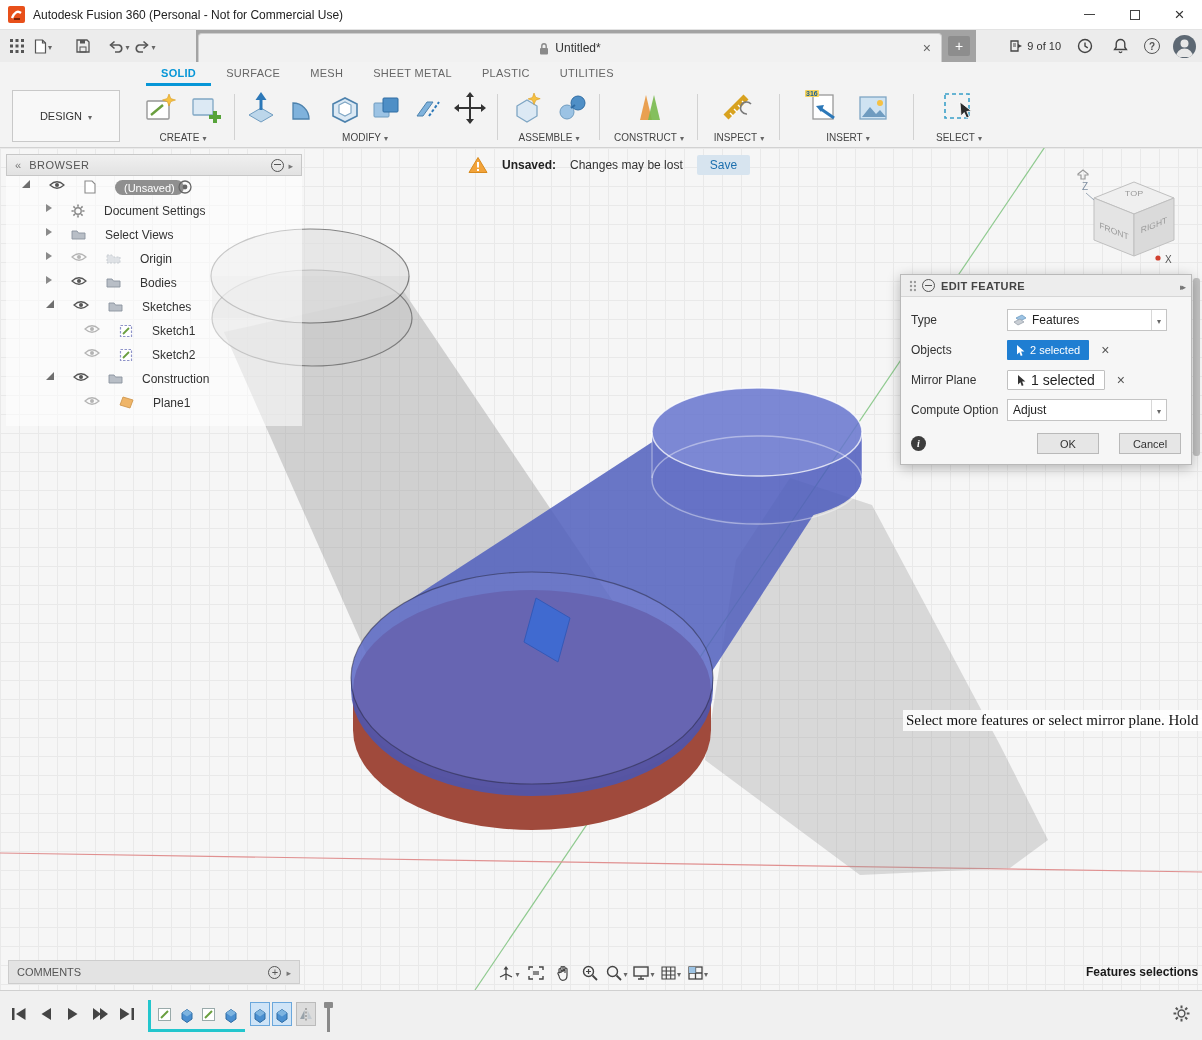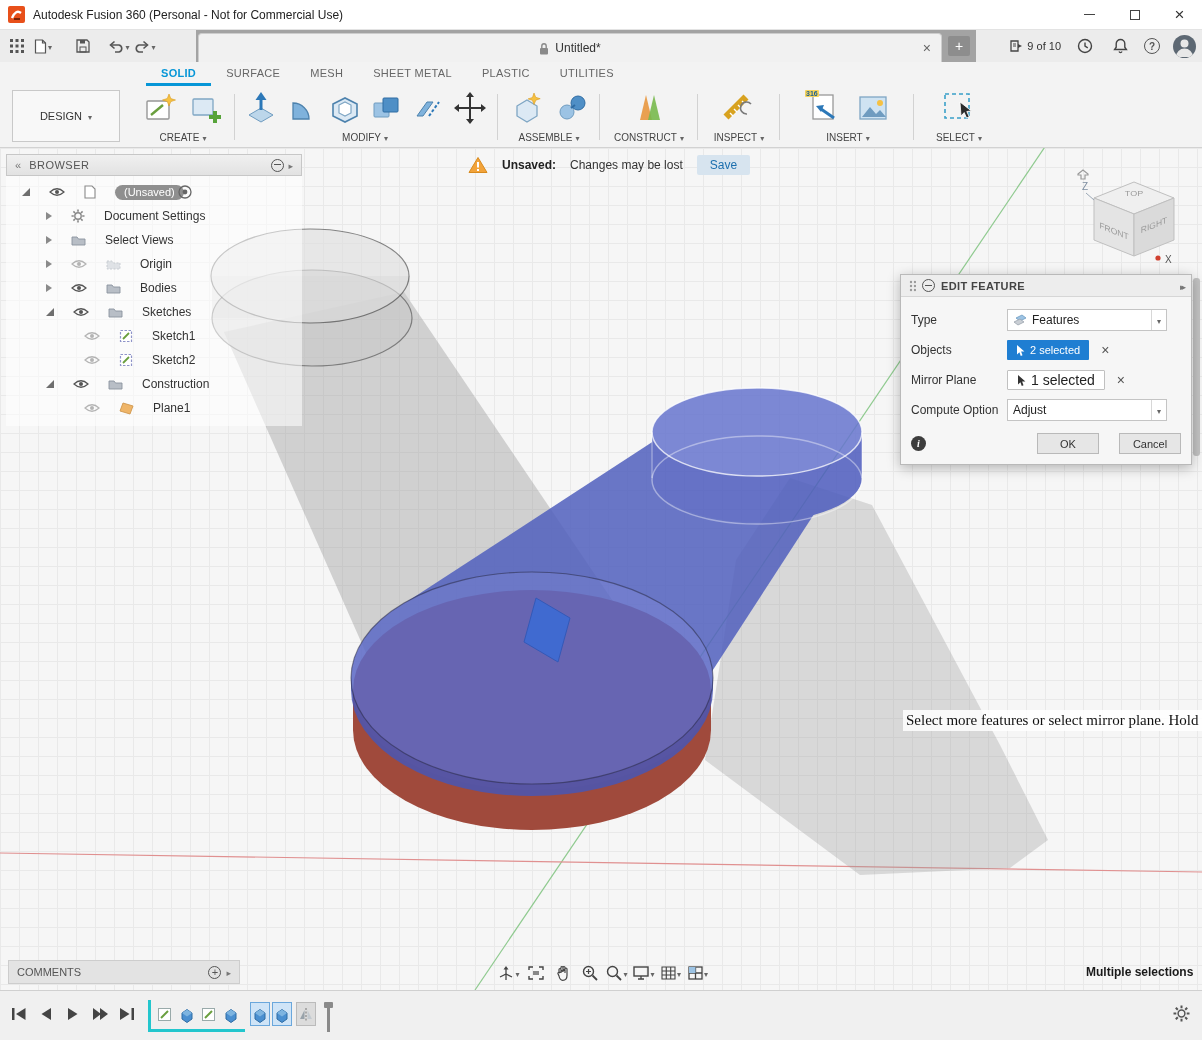--- a/index.html
+++ b/index.html
@@ -65,21 +65,21 @@
   
   .browser{position:absolute;left:6px;top:6px;width:296px;z-index:6}
   .b-head{height:22px;background:linear-gradient(#f0f0f0,#e2e2e2);border:1px solid #c7c7c7;display:flex;align-items:center;padding:0 8px;gap:8px;font-size:11px;color:#555}
   .ch-laquo::before{content:"«";color:#777}
   .b-head-title{letter-spacing:.5px}
   .b-head-right{margin-left:auto;display:flex;align-items:center;gap:4px}
   .circ-minus{width:13px;height:13px;border-radius:50%;border:1.3px solid #555;position:relative;display:inline-block}
   .circ-minus::after{content:"";position:absolute;left:2px;right:2px;top:4.5px;border-top:1.3px solid #555}
   .ch-rsaquo::before{content:"▸";font-size:9px;color:#777}
   .b-body{background:rgba(255,255,255,.55);padding:4px 0 6px}
-  .b-row{position:relative;display:flex;align-items:center;height:24px;gap:19px}
+  .b-row{position:relative;display:flex;align-items:flex-start;height:24px;gap:19px}
   .tri-col{width:0;height:0;border-left:6px solid #8a8a8a;border-top:4.5px solid transparent;border-bottom:4.5px solid transparent;display:inline-block}
   .tri-exp{width:0;height:0;border-bottom:8px solid #6e6e6e;border-left:8px solid transparent;display:inline-block}
   .pill{background:#8f8f8f;color:#fff;font-size:11px;padding:1.5px 9px;border-radius:8px}
   .b-label{font-size:12px;color:#333}
   .eye-dim{opacity:.42}
 
   
   .viewcube{position:absolute;left:1072px;top:20px;z-index:4}
 
   
@@ -102,21 +102,21 @@
   .info-circ{width:15px;height:15px;border-radius:50%;background:#3d3d3d;color:#fff;display:flex;align-items:center;justify-content:center;font-size:10px;font-style:italic;font-weight:bold;font-family:"Liberation Serif",serif}
   .ch-i::before{content:"i"}
   .btn{width:62px;height:21px;background:#e6e6e6;border:1px solid #b9b9b9;display:flex;align-items:center;justify-content:center;font-size:11px;color:#333}
   .dlg-footer .spacer{flex:1}
   .dlg-strip{position:absolute;left:1193px;top:130px;width:7px;height:178px;background:#c2c2c2;border-radius:3px;z-index:7}
 
   
   .hint{position:absolute;left:903px;top:562px;width:300px;background:rgba(255,255,255,.85);font-family:"Liberation Serif",serif;font-size:15px;color:#111;white-space:nowrap;overflow:hidden;padding:2px 3px;z-index:5}
 
   
-  .comments{position:absolute;left:8px;top:812px;width:232px;height:24px;background:#e3e3e3;border:1px solid #cdcdcd;display:flex;align-items:center;padding:0 8px;font-size:11px;color:#555;z-index:6}
+  .comments{position:absolute;left:8px;top:812px;width:292px;height:24px;background:#e3e3e3;border:1px solid #cdcdcd;display:flex;align-items:center;padding:0 8px;font-size:11px;color:#555;z-index:6}
   .comments .right{margin-left:auto;display:flex;align-items:center;gap:5px}
   .circ-plus{width:13px;height:13px;border-radius:50%;border:1.3px solid #555;display:inline-flex;align-items:center;justify-content:center;font-size:11px;color:#555;line-height:0}
   .navbar{position:absolute;left:497px;top:813px;display:flex;align-items:center;gap:3px;z-index:6}
   .nav-btn{height:23px;min-width:24px;display:flex;align-items:center;justify-content:center;gap:1px;color:#444}
   .multisel{position:absolute;left:1086px;top:817px;font-weight:bold;font-size:12px;color:#1a1a1a;z-index:6}
 
   
   .timeline{position:absolute;top:990px;left:0;width:1202px;height:50px;background:#f0f0f0;border-top:1px solid #d0d0d0}
   .playback{position:absolute;left:10px;top:15px;display:flex;gap:9px}
   .pb-btn{width:18px;height:16px;display:flex;align-items:center;justify-content:center}
@@ -746,21 +746,21 @@
       <span class="nav-btn">
           <svg width="15" height="14">
             <rect x="1" y="1" width="13" height="12" fill="none" stroke="#444" stroke-width="1.3"></rect>
             <path d="M7.5 1v12M1 7h13" stroke="#444" stroke-width="1.3"></path>
             <rect x="1" y="1" width="6.5" height="6" fill="#9cc3e4"></rect>
           </svg>
           <span class="caret"></span>
         </span>
     </div>
 
-    <span class="multisel">Multiple selections</span>
+    <span class="multisel">Features selections</span>
   </div>
 
   <div class="timeline">
     <div class="playback">
       <span class="pb-btn">
           <svg width="16" height="14">
             <path d="M1 1h2.5v12H1z" fill="#444"></path>
             <path d="M14.5 1L5 7l9.5 6z" fill="#444"></path>
           </svg>
         </span>

